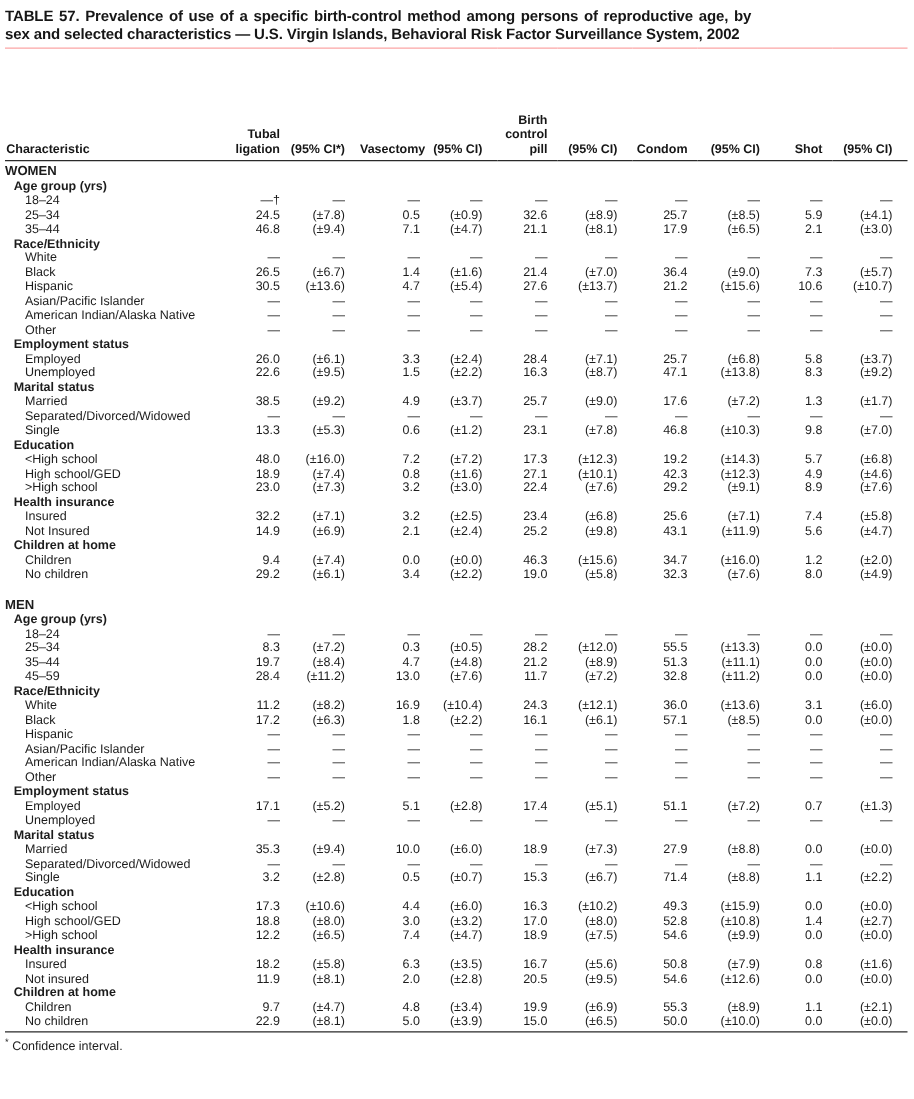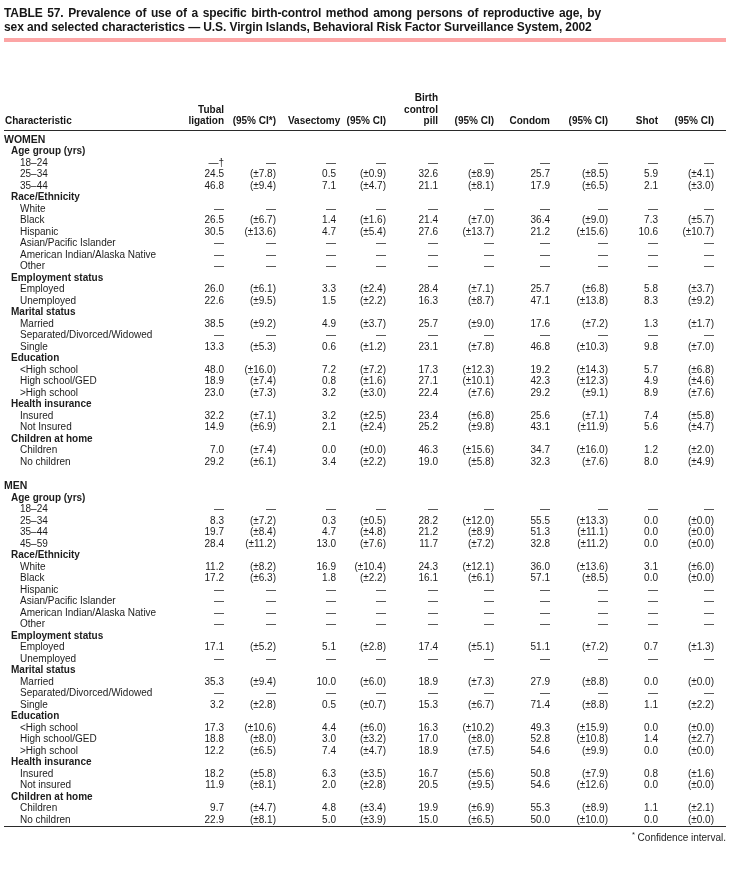--- a/index.html
+++ b/index.html
@@ -15,40 +15,40 @@
     font-size: 12px; font-weight: bold; line-height: 14px;
     text-align: justify; letter-spacing: -0.1px;
     margin-bottom: 4px; color: #161616;
   }
   table {
     width: 722px; border-collapse: collapse; table-layout: fixed;
   }
   thead th {
     font-size: 10px; font-weight: bold; color: #161616;
     vertical-align: bottom; white-space: pre-line;
-    border-top: 4px solid #fca5a5; border-bottom: 1px solid #2a2a2a;
+    border-top: 1px solid #fca5a5; border-bottom: 1px solid #2a2a2a;
     height: 90px; line-height: 11.5px; padding: 0 0 3px 0;
   }
   th.char { text-align: left; padding-left: 1px; }
   th.val, td.val { text-align: right; padding-right: 8px; }
   th.ci,  td.ci  { text-align: right; padding-right: 12px; }
   tbody td {
     font-size: 10px; line-height: 11.5px; height: 11.5px;
     white-space: nowrap; overflow: hidden; color: #1c1c1c;
   }
   tbody tr.data-row td { font-weight: normal; }
   td.section-label { font-weight: bold; font-size: 10.5px; padding-top: 3px; }
   tr.section-row.gap td { padding-top: 13px; }
   td.group-label { font-weight: bold; padding-left: 7px; }
   td.row-label { padding-left: 16px; }
   .footnotes {
     width: 722px; border-top: 1px solid #2a2a2a;
     padding-top: 2px; margin-top: 1px;
   }
-  .footnote { font-size: 10px; line-height: 12.5px; color: #1c1c1c; text-align: right; }
+  .footnote { font-size: 10px; line-height: 12.5px; color: #1c1c1c; }
   .footnote .marker { vertical-align: super; font-size: 7.5px; }
 </style>
 </head>
 <body>
 
 <div class="page">
   <div class="title">TABLE 57. Prevalence of use of a specific birth-control method among persons of reproductive age, by sex and selected characteristics — U.S. Virgin Islands, Behavioral Risk Factor Surveillance System, 2002</div>
 
   <table>
     <colgroup>
@@ -349,21 +349,21 @@
           <td class="val">43.1</td>
           <td class="ci">(±11.9)</td>
           <td class="val">5.6</td>
           <td class="ci">(±4.7)</td>
         </tr>
         <tr class="group-row">
           <td class="group-label" colspan="11">Children at home</td>
         </tr>
         <tr class="data-row">
           <td class="row-label">Children</td>
-          <td class="val">7.0</td>
+          <td class="val">9.4</td>
           <td class="ci">(±7.4)</td>
           <td class="val">0.0</td>
           <td class="ci">(±0.0)</td>
           <td class="val">46.3</td>
           <td class="ci">(±15.6)</td>
           <td class="val">34.7</td>
           <td class="ci">(±16.0)</td>
           <td class="val">1.2</td>
           <td class="ci">(±2.0)</td>
         </tr>

